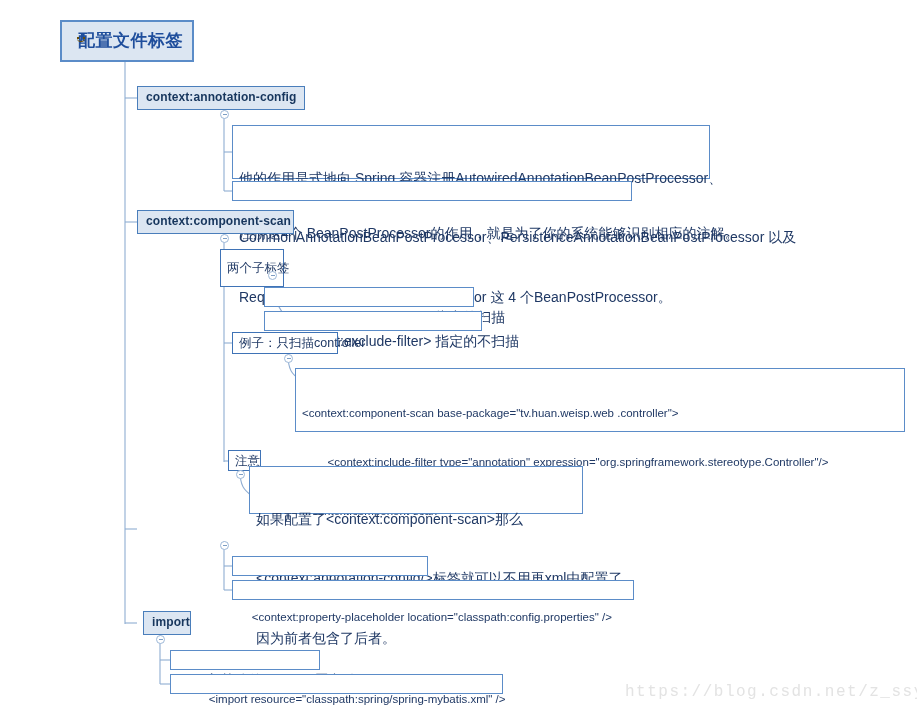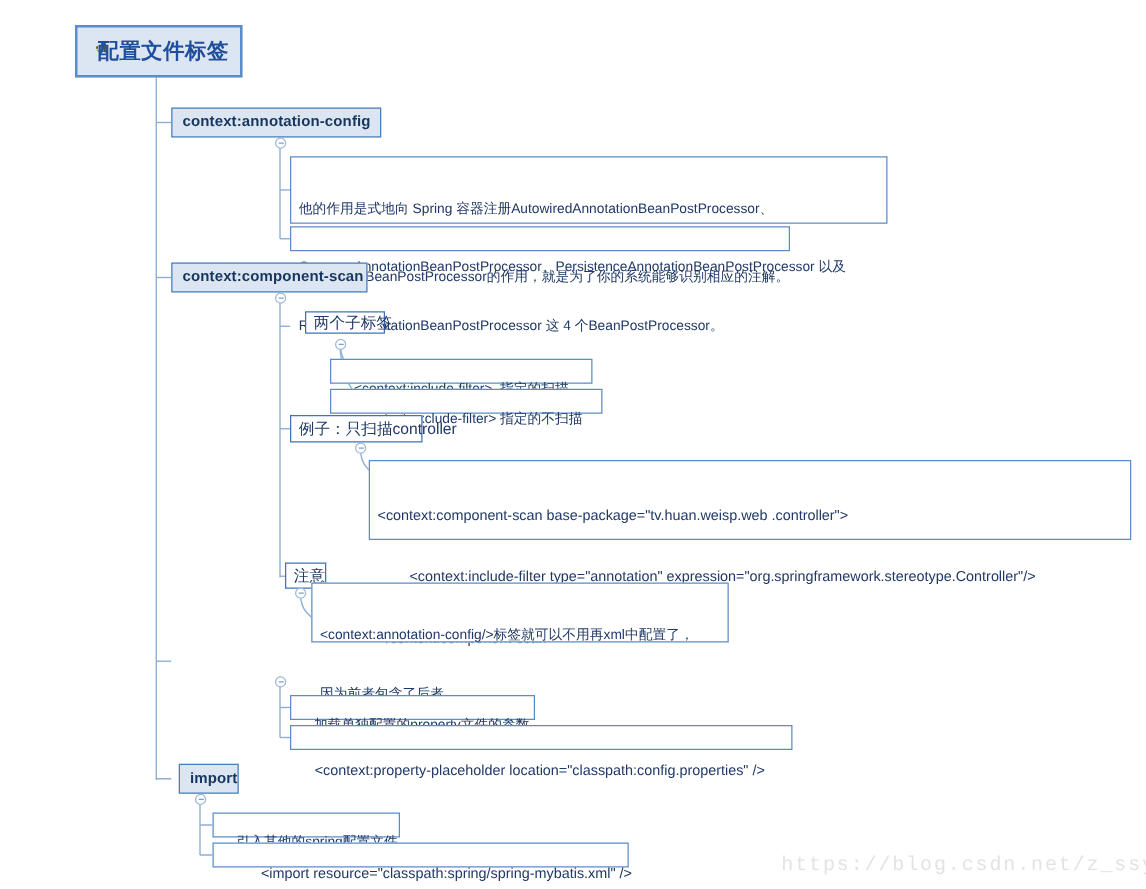--- a/index.html
+++ b/index.html
@@ -90,21 +90,21 @@
     border: 1.6px solid #3f73b6;
     color: #1f3864;
     font-size: 12.5px;
     padding: 0 6px;
   }
   
   .n-desc {
     background: #ffffff;
     border: 1.3px solid #5b8cc8;
     color: #1f3864;
-    font-size: 11px;
+    font-size: 14px;
     padding: 3px 6px;
     display: block;
     line-height: 1.42;
   }
   .n-code {
     background: #ffffff;
     border: 1.3px solid #5b8cc8;
     color: #1f3864;
     font-size: 11.5px;
     padding: 3px 6px;
@@ -197,21 +197,21 @@
 
   <div class="node n-desc" style="left:232px; top:181px; width:400px; height:20px; align-items:flex-start; padding-top:2px;">
     <span style="display:block;">注册这4个 BeanPostProcessor的作用，就是为了你的系统能够识别相应的注解。</span>
   </div>
 
   <div class="node n-branch" style="left:137px; top:210px; width:157px; height:24px;">
     <span>context:component-scan</span>
   </div>
   <div class="handle" style="left:220px; top:234px;"></div>
 
-  <div class="node n-label" style="left:244px; top:249px; width:64px; height:18px;">
+  <div class="node n-label" style="left:220px; top:249px; width:64px; height:38px;">
     <span>两个子标签</span>
   </div>
   <div class="handle" style="left:268px; top:271px;"></div>
 
   <div class="node n-desc" style="left:264px; top:287px; width:210px; height:20px; align-items:center; padding-top:0;">
     <span>&lt;context:include-filter&gt;  指定的扫描</span>
   </div>
   <div class="node n-desc" style="left:264px; top:311px; width:218px; height:20px; align-items:center; padding-top:0;">
     <span>&lt;context:exclude-filter&gt; 指定的不扫描</span>
   </div>
@@ -226,20 +226,21 @@
     <span style="display:block;">        &lt;context:include-filter type="annotation" expression="org.springframework.stereotype.Controller"/&gt;</span>
     <span style="display:block;">&lt;/context:component-scan&gt;</span>
   </div>
 
   <div class="node n-label" style="left:228px; top:450px; width:33px; height:21px;">
     <span>注意</span>
   </div>
   <div class="handle" style="left:236px; top:470px;"></div>
 
   <div class="node n-desc" style="left:249px; top:466px; width:334px; height:48px; align-items:flex-start;">
+    <span style="display:block;">如果配置了&lt;context:component-scan&gt;那么</span>
     <span style="display:block;">&lt;context:annotation-config/&gt;标签就可以不用再xml中配置了，</span>
     <span style="display:block;">因为前者包含了后者。</span>
   </div>
 
   <div class="handle" style="left:220px; top:541px;"></div>
 
   <div class="node n-desc" style="left:232px; top:556px; width:196px; height:20px; align-items:center; padding-top:0;">
     <span>加载单独配置的property文件的参数</span>
   </div>
   <div class="node n-code" style="left:232px; top:580px; width:402px; height:20px; align-items:center; padding-top:12px;">

